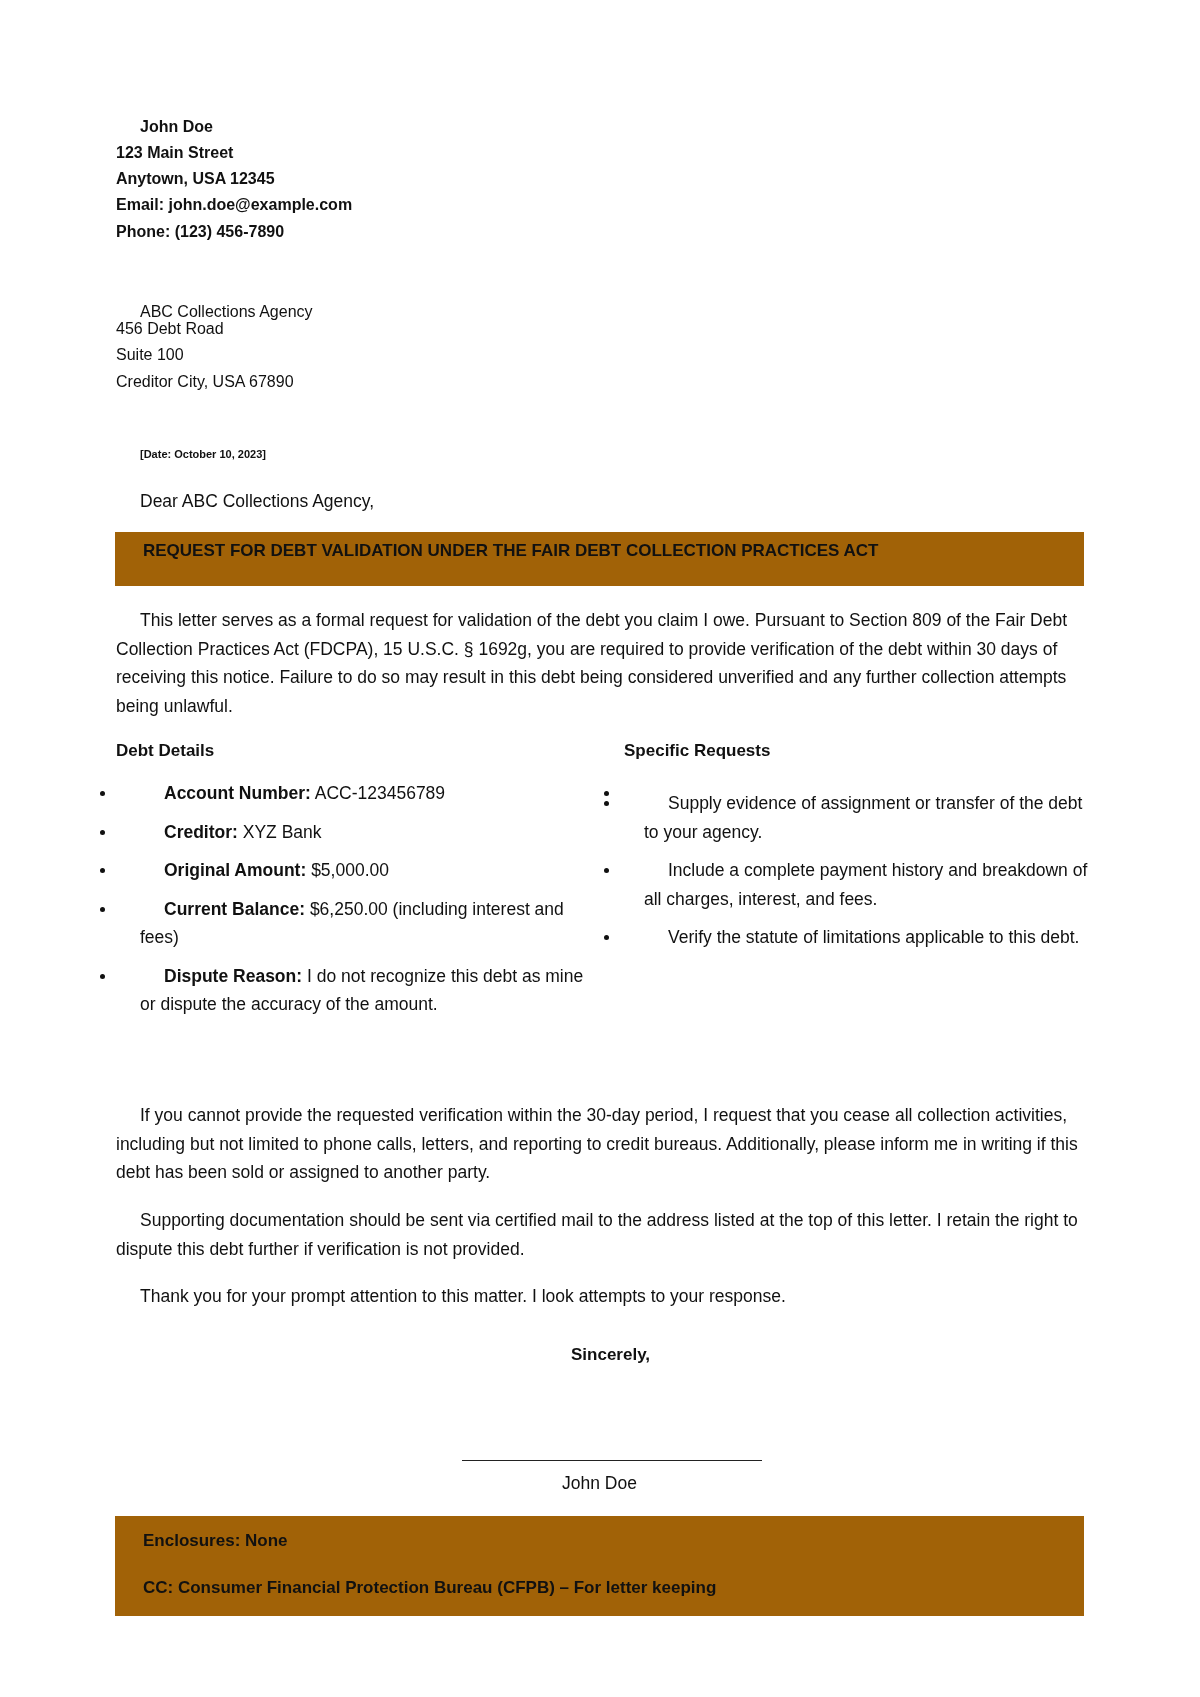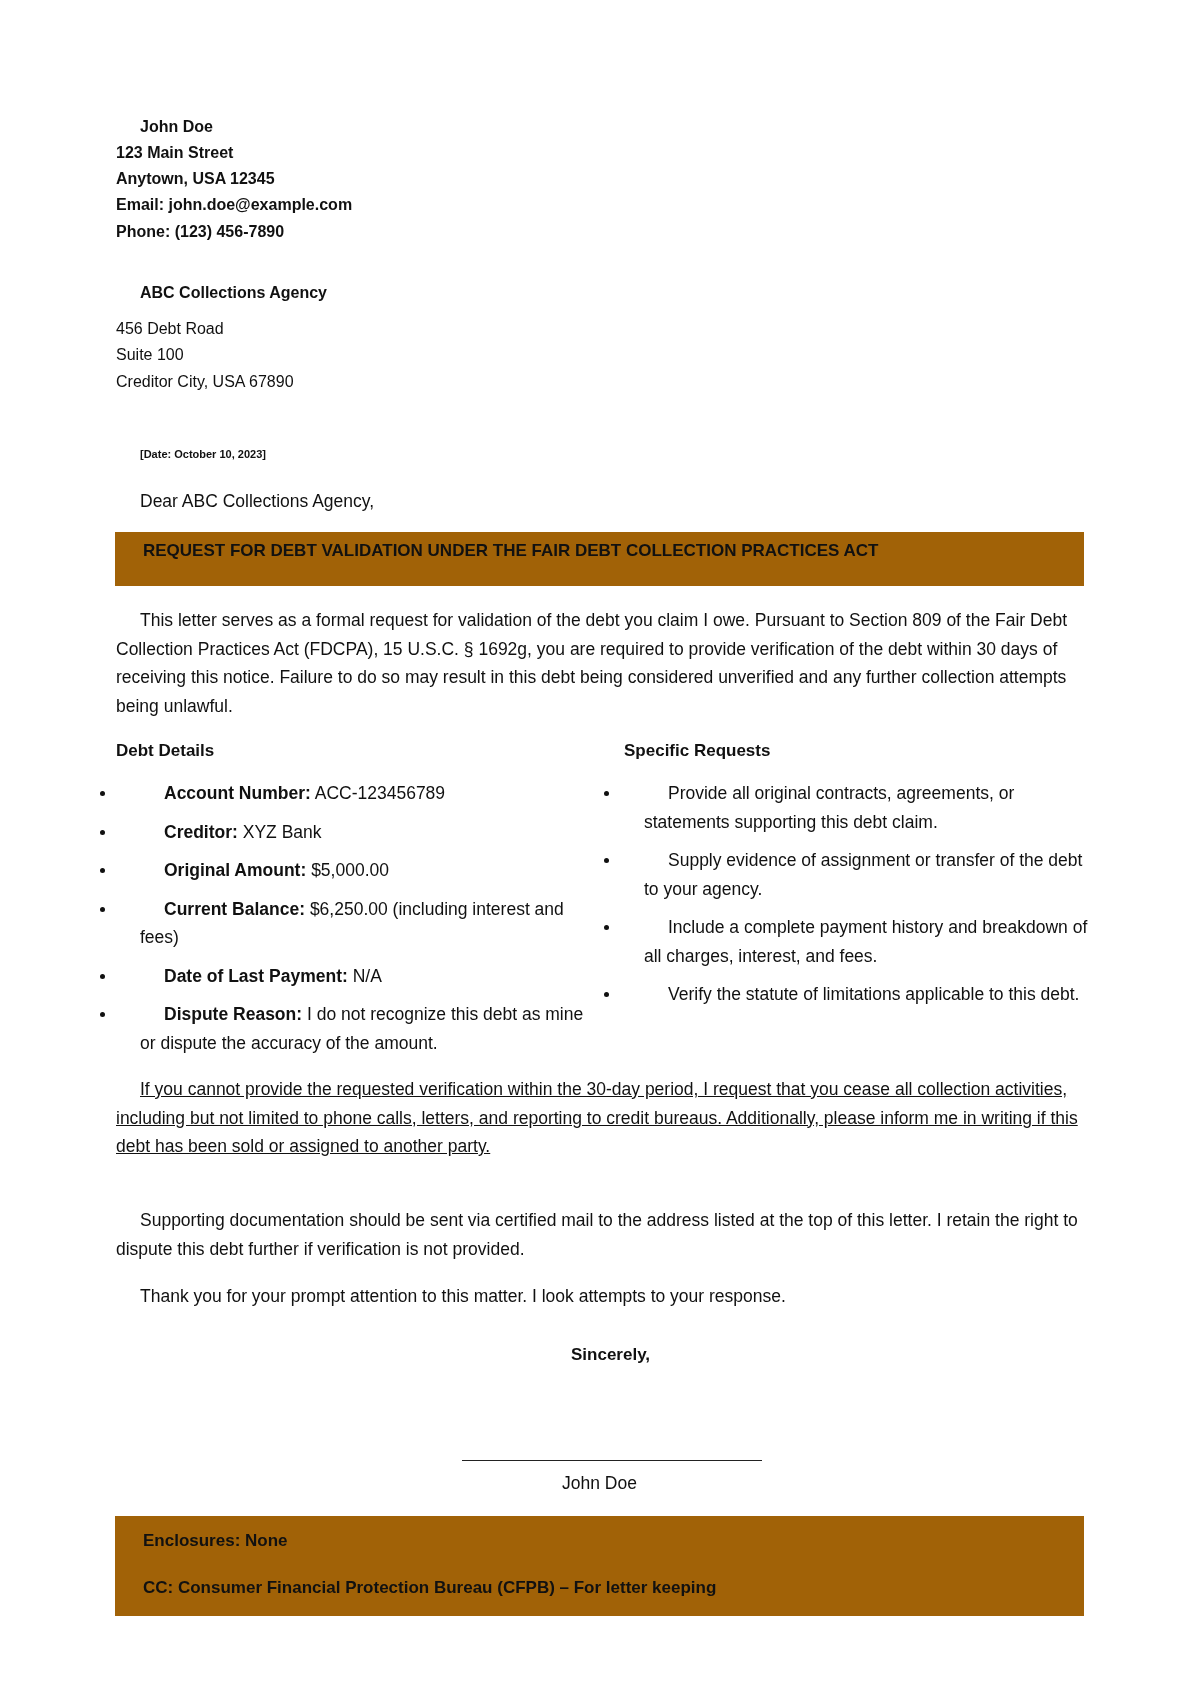--- a/index.html
+++ b/index.html
@@ -159,21 +159,21 @@
 
   <div>
     <div class="sender-line indent-first" style="top:117px;">John Doe</div>
     <div class="sender-line" style="top:143px;">123 Main Street</div>
     <div class="sender-line" style="top:169px;">Anytown, USA 12345</div>
     <div class="sender-line" style="top:195px;">Email: john.doe@example.com</div>
     <div class="sender-line" style="top:222px;">Phone: (123) 456-7890</div>
   </div>
 
   <div>
-    <div class="recipient-line indent-first" style="top:283px;font-weight:bold;">ABC Collections Agency</div>
+    <div class="recipient-line indent-first" style="top:302px;">ABC Collections Agency</div>
     <div class="recipient-line" style="top:319px;">456 Debt Road</div>
     <div class="recipient-line" style="top:345px;">Suite 100</div>
     <div class="recipient-line" style="top:372px;">Creditor City, USA 67890</div>
   </div>
 
   <div class="date-line">[Date: October 10, 2023]</div>
 
   <div class="salutation">Dear ABC Collections Agency,</div>
 
   <div class="yellow-box subject-box">
@@ -181,33 +181,32 @@
   </div>
 
   <p class="para" style="top:606px; margin:0;">This letter serves as a formal request for validation of the debt you claim I owe. Pursuant to Section 809 of the Fair Debt Collection Practices Act (FDCPA), 15 U.S.C. § 1692g, you are required to provide verification of the debt within 30 days of receiving this notice. Failure to do so may result in this debt being considered unverified and any further collection attempts being unlawful.</p>
 
   <div class="col-heading" style="left:116px;">Debt Details</div>
   <ul class="bullet-list debt-list">
     <li><span class="dot"></span><span class="bold">Account Number:</span><span> ACC-123456789</span></li>
     <li><span class="dot"></span><span class="bold">Creditor:</span><span> XYZ Bank</span></li>
     <li><span class="dot"></span><span class="bold">Original Amount:</span><span> $5,000.00</span></li>
     <li><span class="dot"></span><span class="bold">Current Balance:</span><span> $6,250.00 (including interest and fees)</span></li>
-    <li><span class="dot"></span><span class="bold">Date of Last Payment:</span><span> N/A</span></li>
     <li><span class="dot"></span><span class="bold">Dispute Reason:</span><span> I do not recognize this debt as mine or dispute the accuracy of the amount.</span></li>
   </ul>
 
   <div class="col-heading" style="left:624px;">Specific Requests</div>
   <ul class="bullet-list requests-list">
-    <li><span class="dot"></span><span>Provide all original contracts, agreements, or statements supporting this debt claim.</span></li>
+    <li><span class="dot"></span></li>
     <li><span class="dot"></span><span>Supply evidence of assignment or transfer of the debt to your agency.</span></li>
     <li><span class="dot"></span><span>Include a complete payment history and breakdown of all charges, interest, and fees.</span></li>
     <li><span class="dot"></span><span>Verify the statute of limitations applicable to this debt.</span></li>
   </ul>
 
-  <p class="para" style="top:1075px; margin:0;text-decoration:underline;">If you cannot provide the requested verification within the 30-day period, I request that you cease all collection activities, including but not limited to phone calls, letters, and reporting to credit bureaus. Additionally, please inform me in writing if this debt has been sold or assigned to another party.</p>
+  <p class="para" style="top:1101px; margin:0;">If you cannot provide the requested verification within the 30-day period, I request that you cease all collection activities, including but not limited to phone calls, letters, and reporting to credit bureaus. Additionally, please inform me in writing if this debt has been sold or assigned to another party.</p>
   <p class="para" style="top:1206px; margin:0;">Supporting documentation should be sent via certified mail to the address listed at the top of this letter. I retain the right to dispute this debt further if verification is not provided.</p>
   <p class="para" style="top:1282px; margin:0;">Thank you for your prompt attention to this matter. I look attempts to your response.</p>
 
   <div class="closing">Sincerely,</div>
   <div class="sig-line"></div>
   <div class="sig-name">John Doe</div>
 
   <div class="yellow-box footer-box">
     <div class="footer-line" style="top:14px;">Enclosures: None</div>
     <div class="footer-line" style="top:61px;">CC: Consumer Financial Protection Bureau (CFPB) – For letter keeping</div>

